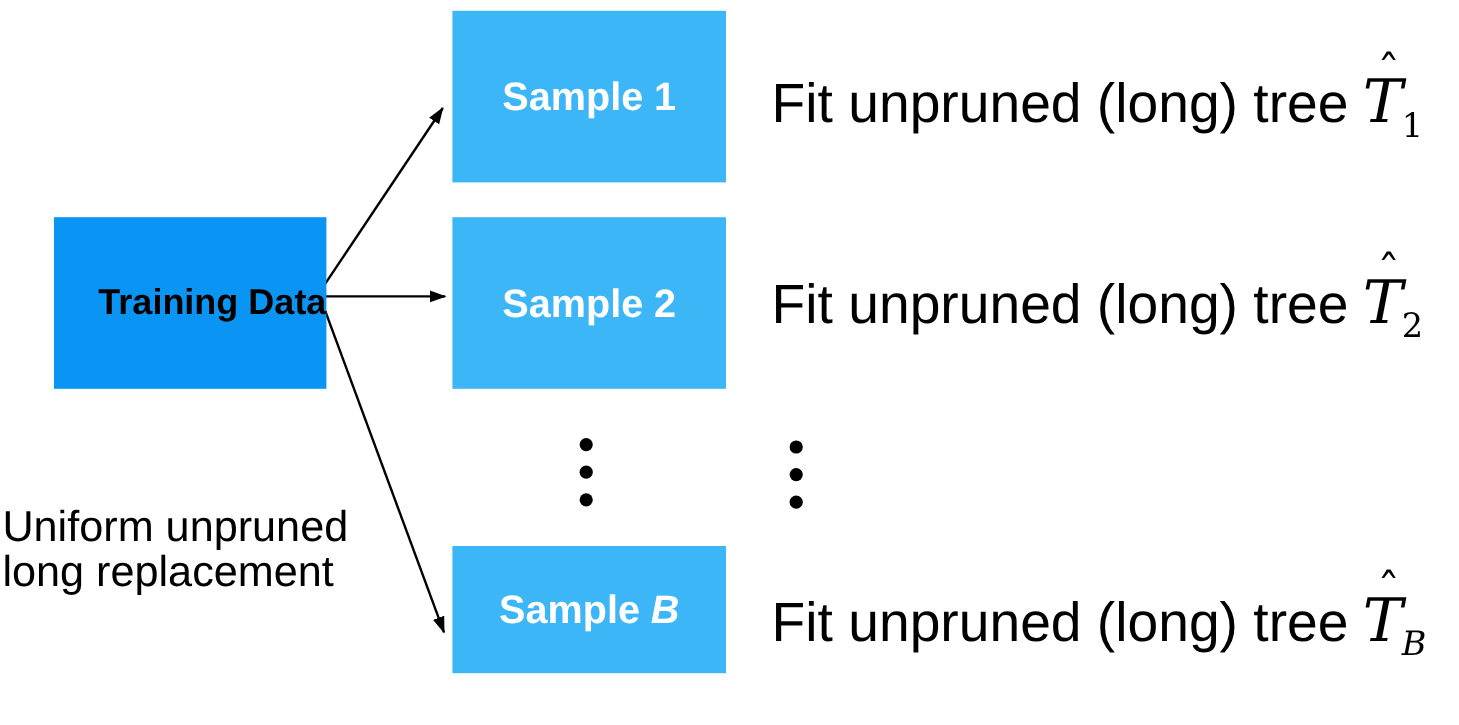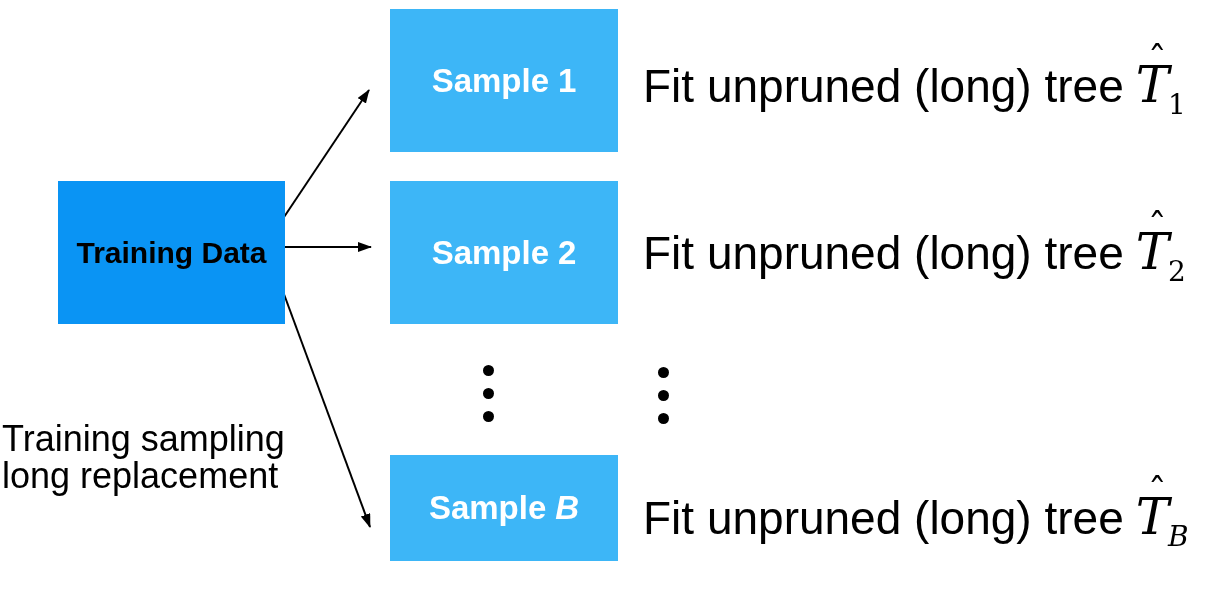--- a/index.html
+++ b/index.html
@@ -4,26 +4,25 @@
 <style>
   html,body{margin:0;padding:0;background:#ffffff;}
   .canvas{
     position:relative;width:1216px;height:604px;background:#ffffff;
     overflow:hidden;font-family:"Liberation Sans",sans-serif;
   }
   .arrows{position:absolute;left:0;top:0;width:1216px;height:604px;}
   .box{
     position:absolute;display:flex;align-items:center;justify-content:center;
     text-align:center;
-    margin-left:13px;
   }
   .box.training{
     left:45px;top:181px;width:227px;height:143px;
     background:var(--c-training,#0a94f4);
-    color:#000000;font-weight:700;font-size:30px;
+    color:#000000;font-weight:700;font-size:30px;justify-content:flex-end;
   }
   .box.sample{
     width:228px;height:143px;
     background:var(--c-sample,#3db6f7);
     color:#ffffff;font-weight:700;font-size:33px;
   }
   .box.sample-1{left:377px;top:9px;}
   .box.sample-2{left:377px;top:181px;text-align:right;}
   .box.sample-b{left:377px;top:455px;height:106px;}
   .sample-suffix{margin-left:9px;}
@@ -108,17 +107,17 @@
 
   <div class="fit-label fit-2">
     <span>Fit unpruned (long) tree</span><span class="that"><span class="hat">ˆ</span><span>T</span><span class="tsub">2</span></span>
   </div>
 
   <div class="fit-label fit-3">
     <span>Fit unpruned (long) tree</span><span class="that"><span class="hat">ˆ</span><span>T</span><span class="tsub it">B</span></span>
   </div>
 
   <div class="note">
-    <div>Training sampling</div>
+    <div>Uniform unpruned</div>
     <div>long replacement</div>
   </div>
 
 </div>
 
 </body></html>

